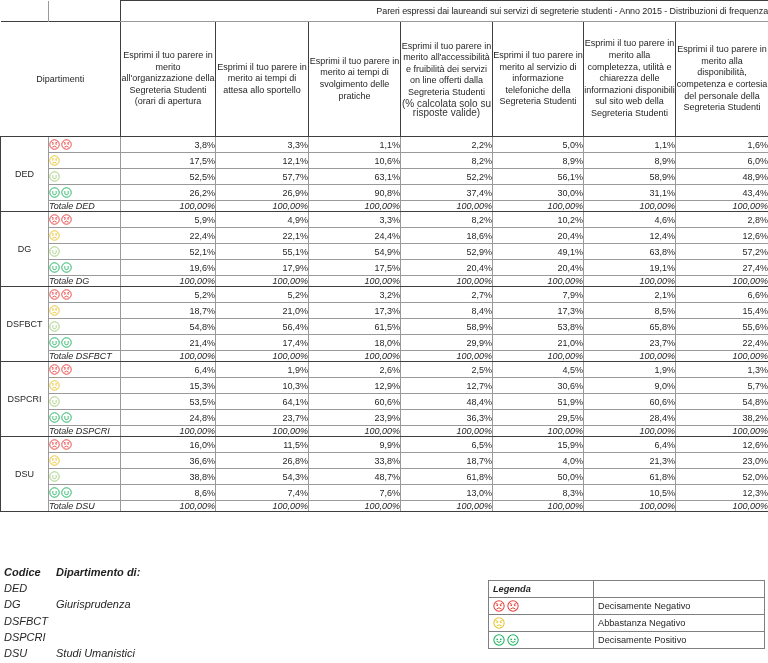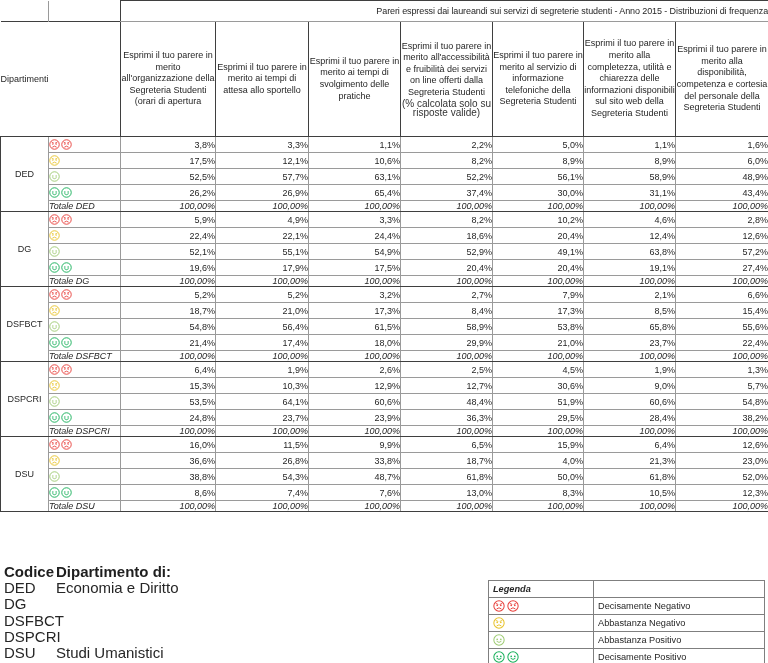--- a/index.html
+++ b/index.html
@@ -34,20 +34,21 @@
 
   .title-cell{
     text-align:right;
     font-weight:bold;
     font-size:10.5px;
     letter-spacing:-0.1px;
     height:20px;
     color:#1f1f1f;
   }
   .dept-head{
+    text-align:center;
     font-weight:bold;
     font-size:11px;
     color:#1f1f1f;
   }
   .q-head{
     text-align:center;
     font-size:9.2px;
     line-height:11.6px;
     padding:3px 4px;
     color:#262626;
@@ -99,21 +100,21 @@
 
   .legend-face{display:inline-block;width:12px;height:12px;vertical-align:-2px;margin-right:2px;}
   .legend-face svg{display:block;width:12px;height:12px;}
 
   
   .bottom{
     position:absolute;left:0;top:560px;width:768px;height:103px;
   }
   .codes{
     position:absolute;left:4px;top:4px;width:470px;
-    font-size:15px;line-height:16.2px;
+    font-size:11px;line-height:16.2px;font-style:italic;
   }
   .code-row{display:flex;}
   .code-k{width:52px;flex:0 0 52px;color:#262626;}
   .code-v{flex:1;color:#262626;}
   .code-head .code-k,.code-head .code-v{font-weight:bold;color:#1f1f1f;}
 
   table.legend{
     position:absolute;left:488px;top:20px;
     border-collapse:collapse;table-layout:fixed;width:277px;
   }
@@ -226,21 +227,21 @@
                 <circle cx="13" cy="9" r="1.35" fill="#17B05A"></circle>
                 <path d="M6.5 12.5 Q10 16 13.5 12.5" fill="none" stroke="#17B05A" stroke-width="1.6" stroke-linecap="round"></path>
               </svg></span><span class="face"><svg viewBox="0 0 20 20" xmlns="http://www.w3.org/2000/svg">
                 <circle cx="10" cy="10" r="8.6" fill="#ffffff" stroke="#17B05A" stroke-width="1.7"></circle>
                 <circle cx="7" cy="9" r="1.35" fill="#17B05A"></circle>
                 <circle cx="13" cy="9" r="1.35" fill="#17B05A"></circle>
                 <path d="M6.5 12.5 Q10 16 13.5 12.5" fill="none" stroke="#17B05A" stroke-width="1.6" stroke-linecap="round"></path>
               </svg></span></td>
           <td class="bl-l br-l val bt-l">26,2%</td>
           <td class="bl-l br-l val bt-l">26,9%</td>
-          <td class="bl-l br-l val bt-l">65,4%</td>
+          <td class="bl-l br-l val bt-l">90,8%</td>
           <td class="bl-l br-l val bt-l">37,4%</td>
           <td class="bl-l br-l val bt-l">30,0%</td>
           <td class="bl-l br-l val bt-l">31,1%</td>
           <td class="bl-l br-l val bt-l br">43,4%</td>
         </tr>
         <tr>
           <td class="bl-l br-l bt-l bb tot-lab">Totale DED</td>
           <td class="bl-l br-l bt-l bb tot-val">100,00%</td>
           <td class="bl-l br-l bt-l bb tot-val">100,00%</td>
           <td class="bl-l br-l bt-l bb tot-val">100,00%</td>
@@ -603,24 +604,24 @@
   <div class="bottom">
 
     <div class="codes">
       <div class="code-row code-head">
         <div class="code-k">Codice</div>
         <div class="code-v">Dipartimento di:</div>
       </div>
       <div id="code-rows">
           <div class="code-row">
             <div class="code-k">DED</div>
-            <div class="code-v">Economia e Diritto</div>
           </div>
           <div class="code-row">
             <div class="code-k">DG</div>
+            <div class="code-v">Giurisprudenza</div>
           </div>
           <div class="code-row">
             <div class="code-k">DSFBCT</div>
           </div>
           <div class="code-row">
             <div class="code-k">DSPCRI</div>
           </div>
           <div class="code-row">
             <div class="code-k">DSU</div>
             <div class="code-v">Studi Umanistici</div>
@@ -658,29 +659,20 @@
                   <circle cx="7" cy="9" r="1.35" fill="#E8C32A"></circle>
                   <circle cx="13" cy="9" r="1.35" fill="#E8C32A"></circle>
                   <path d="M5.2 5.8 L8.2 7.2" stroke="#E8C32A" stroke-width="1.4" stroke-linecap="round"></path>
                   <path d="M14.8 5.8 L11.8 7.2" stroke="#E8C32A" stroke-width="1.4" stroke-linecap="round"></path>
                   <path d="M6.5 14.5 Q10 11 13.5 14.5" fill="none" stroke="#E8C32A" stroke-width="1.6" stroke-linecap="round"></path>
                 </svg></span></td>
             <td>Abbastanza Negativo</td>
           </tr>
           <tr>
             <td class="legend-icons" colspan="2"><span class="legend-face"><svg viewBox="0 0 20 20" xmlns="http://www.w3.org/2000/svg">
-                  <circle cx="10" cy="10" r="8.6" fill="#ffffff" stroke="#9DCB72" stroke-width="1.7"></circle>
-                  <circle cx="7" cy="9" r="1.35" fill="#9DCB72"></circle>
-                  <circle cx="13" cy="9" r="1.35" fill="#9DCB72"></circle>
-                  <path d="M6.5 12.5 Q10 16 13.5 12.5" fill="none" stroke="#9DCB72" stroke-width="1.6" stroke-linecap="round"></path>
-                </svg></span></td>
-            <td>Abbastanza Positivo</td>
-          </tr>
-          <tr>
-            <td class="legend-icons" colspan="2"><span class="legend-face"><svg viewBox="0 0 20 20" xmlns="http://www.w3.org/2000/svg">
                   <circle cx="10" cy="10" r="8.6" fill="#ffffff" stroke="#17B05A" stroke-width="1.7"></circle>
                   <circle cx="7" cy="9" r="1.35" fill="#17B05A"></circle>
                   <circle cx="13" cy="9" r="1.35" fill="#17B05A"></circle>
                   <path d="M6.5 12.5 Q10 16 13.5 12.5" fill="none" stroke="#17B05A" stroke-width="1.6" stroke-linecap="round"></path>
                 </svg></span><span class="legend-face"><svg viewBox="0 0 20 20" xmlns="http://www.w3.org/2000/svg">
                   <circle cx="10" cy="10" r="8.6" fill="#ffffff" stroke="#17B05A" stroke-width="1.7"></circle>
                   <circle cx="7" cy="9" r="1.35" fill="#17B05A"></circle>
                   <circle cx="13" cy="9" r="1.35" fill="#17B05A"></circle>
                   <path d="M6.5 12.5 Q10 16 13.5 12.5" fill="none" stroke="#17B05A" stroke-width="1.6" stroke-linecap="round"></path>
                 </svg></span></td>

